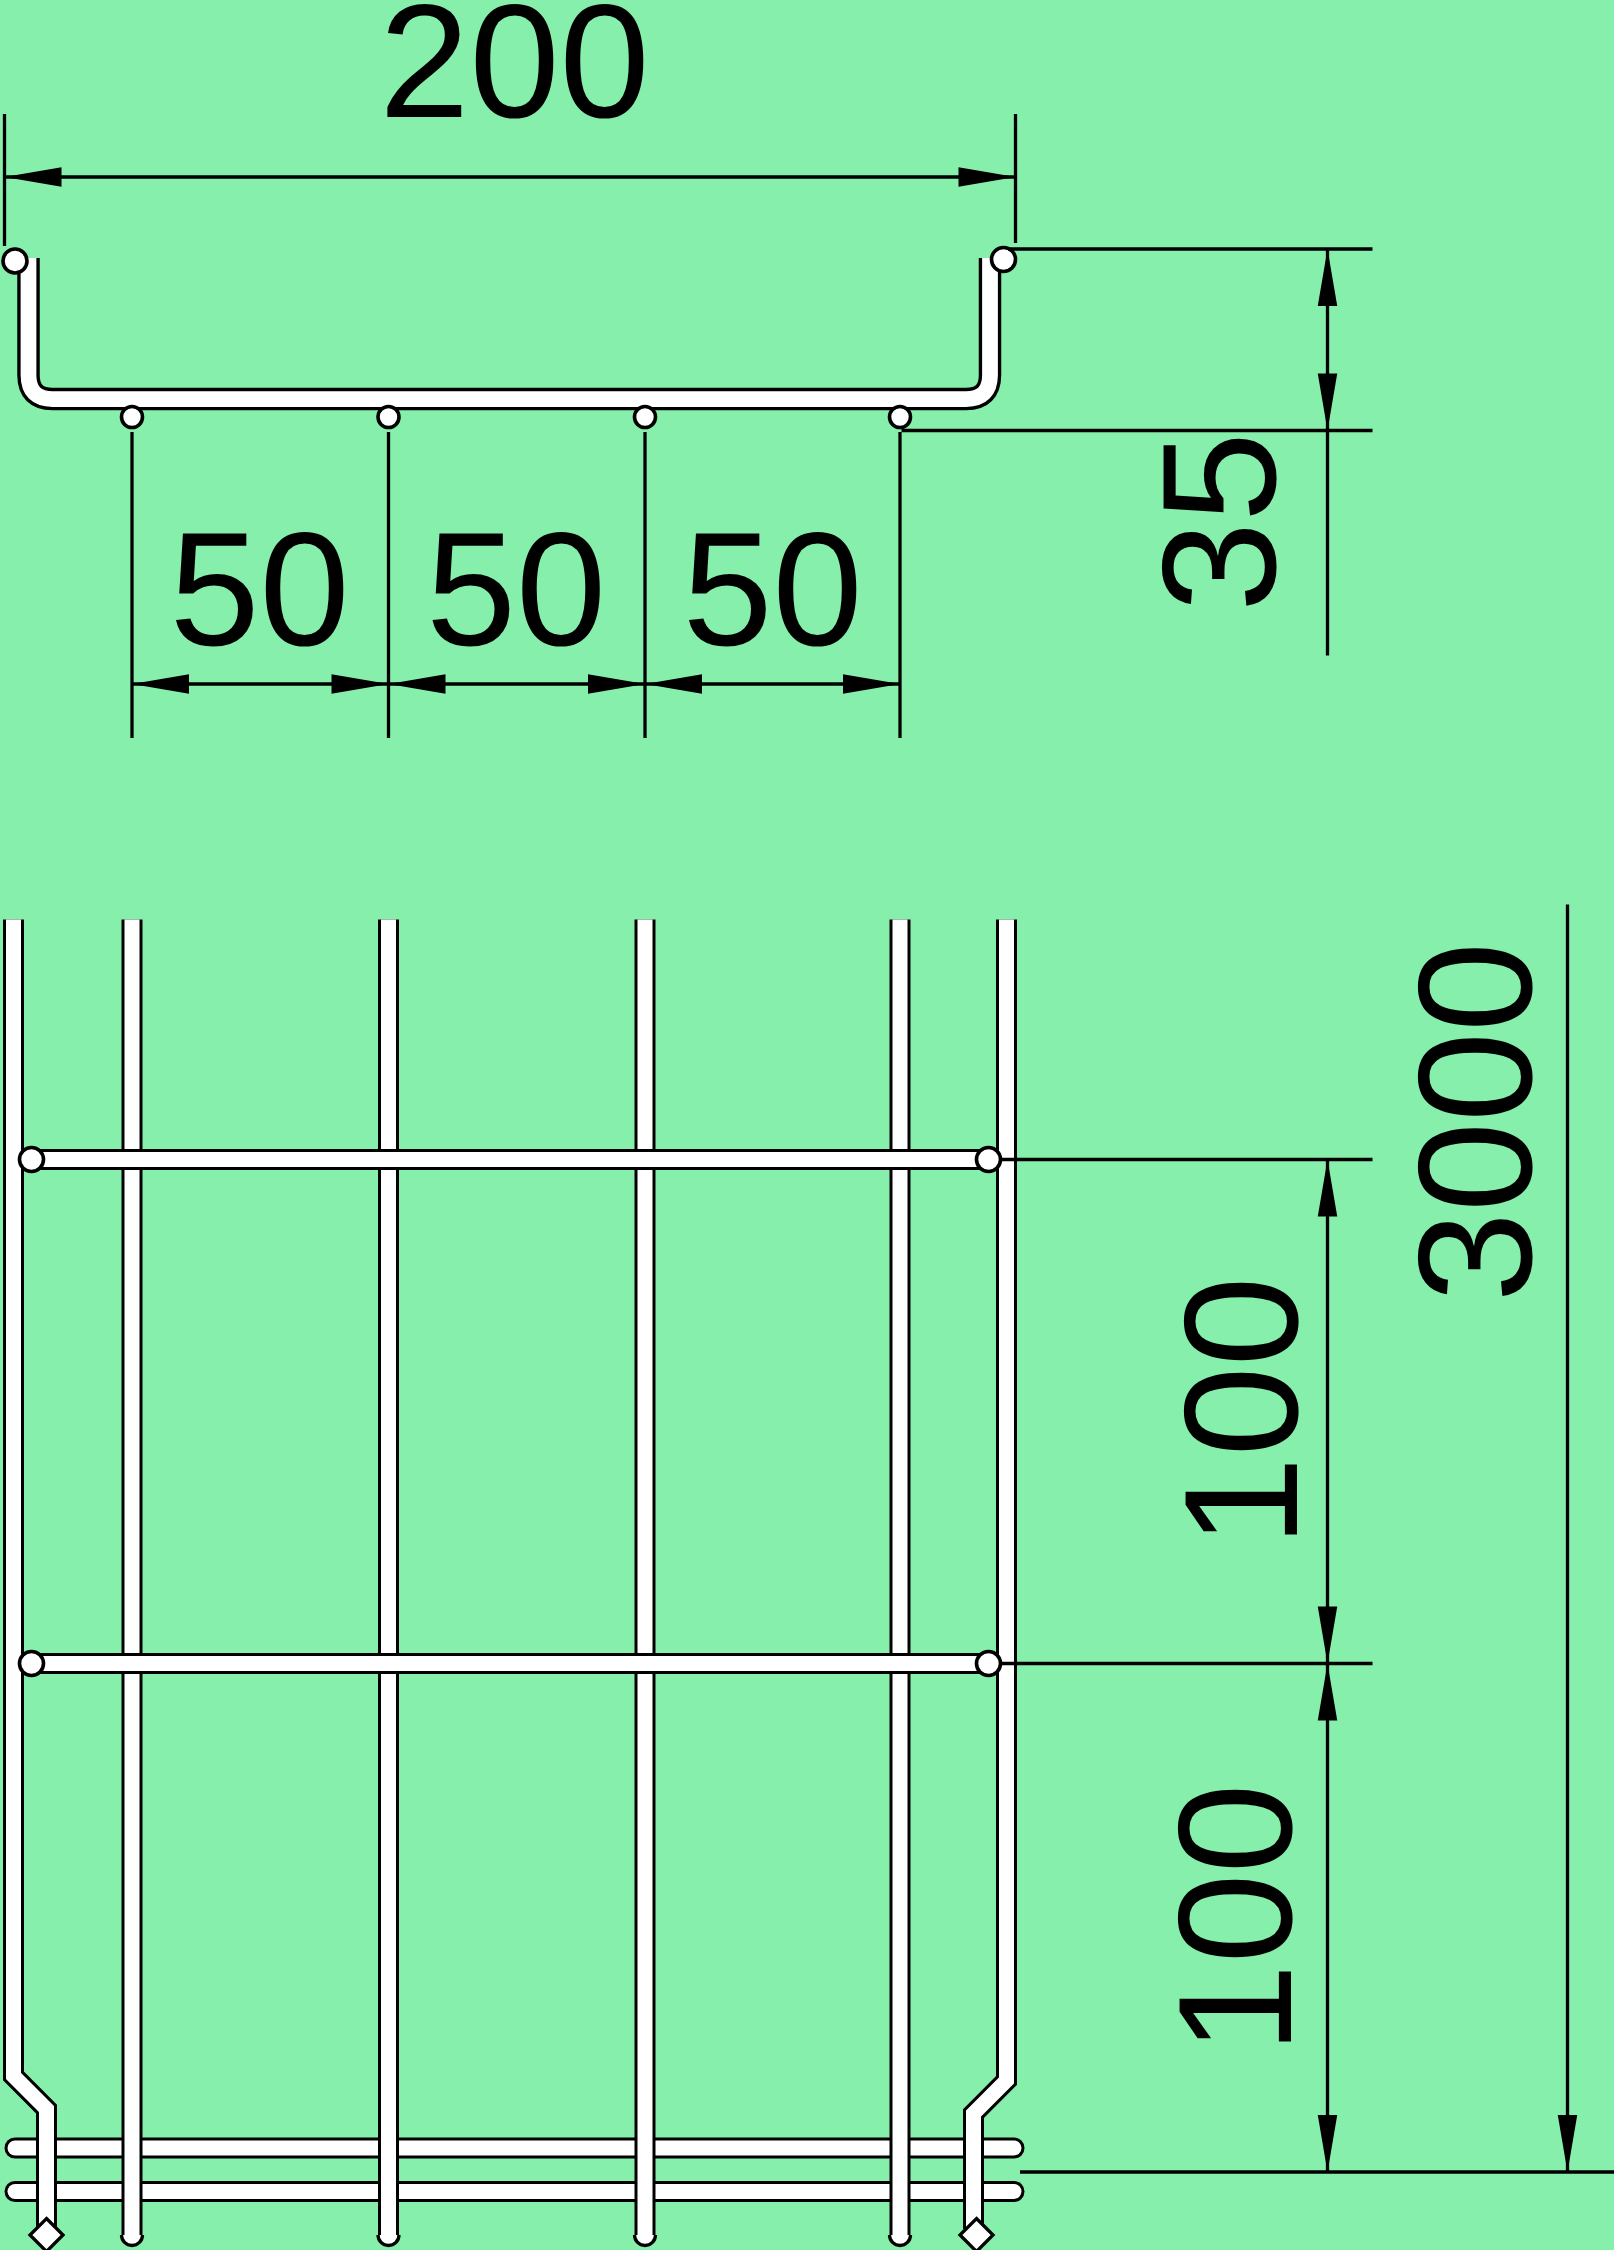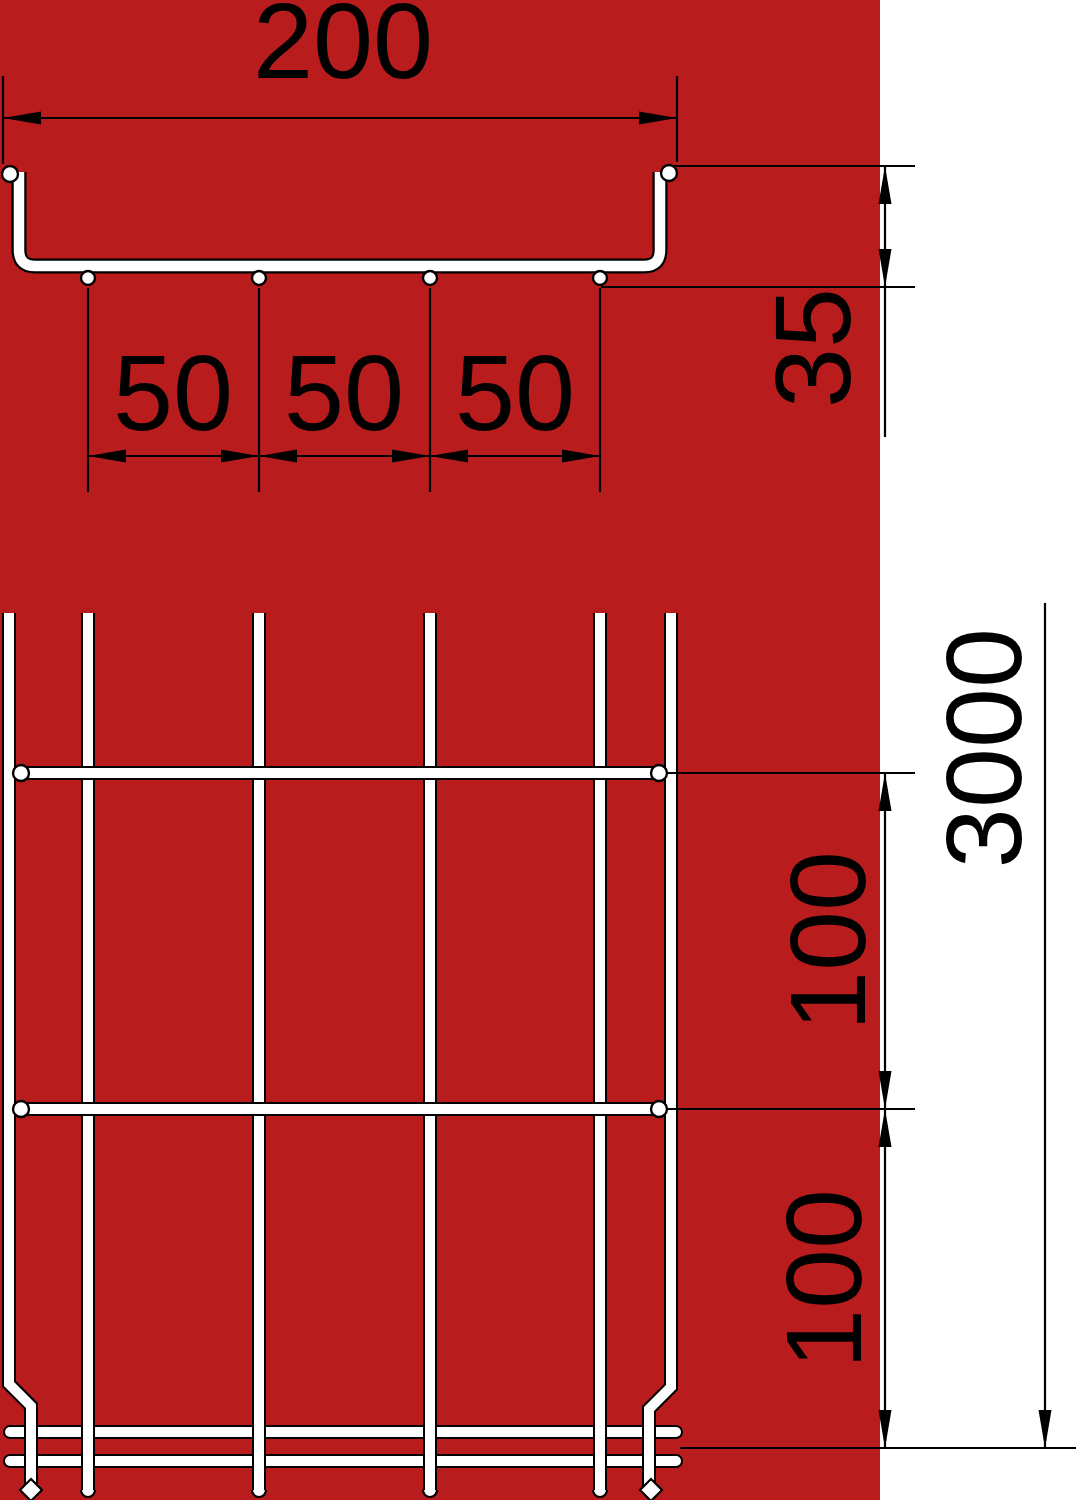--- a/index.html
+++ b/index.html
@@ -1,16 +1,16 @@
 <!DOCTYPE html>
 <html><head>
 <meta charset="utf-8">
 <style>
   html,body { margin:0; padding:0; background:#ffffff; }
-  .stage { width:880px; height:1500px; position:relative; background:#b91c1c; }
+  .stage { width:1076px; height:1500px; position:relative; background:#86efac; }
   svg text {
     font-family:"Liberation Sans", sans-serif;
     font-size:108px;
     fill:#000;
   }
   .outline { stroke:#000; fill:none; }
   .inner   { stroke:#fff; fill:none; }
   .w15 { stroke-width:15; }  .w105 { stroke-width:10.5; }
   .w14 { stroke-width:14; }  .w10  { stroke-width:10; }
   .round { stroke-linecap:round; }

